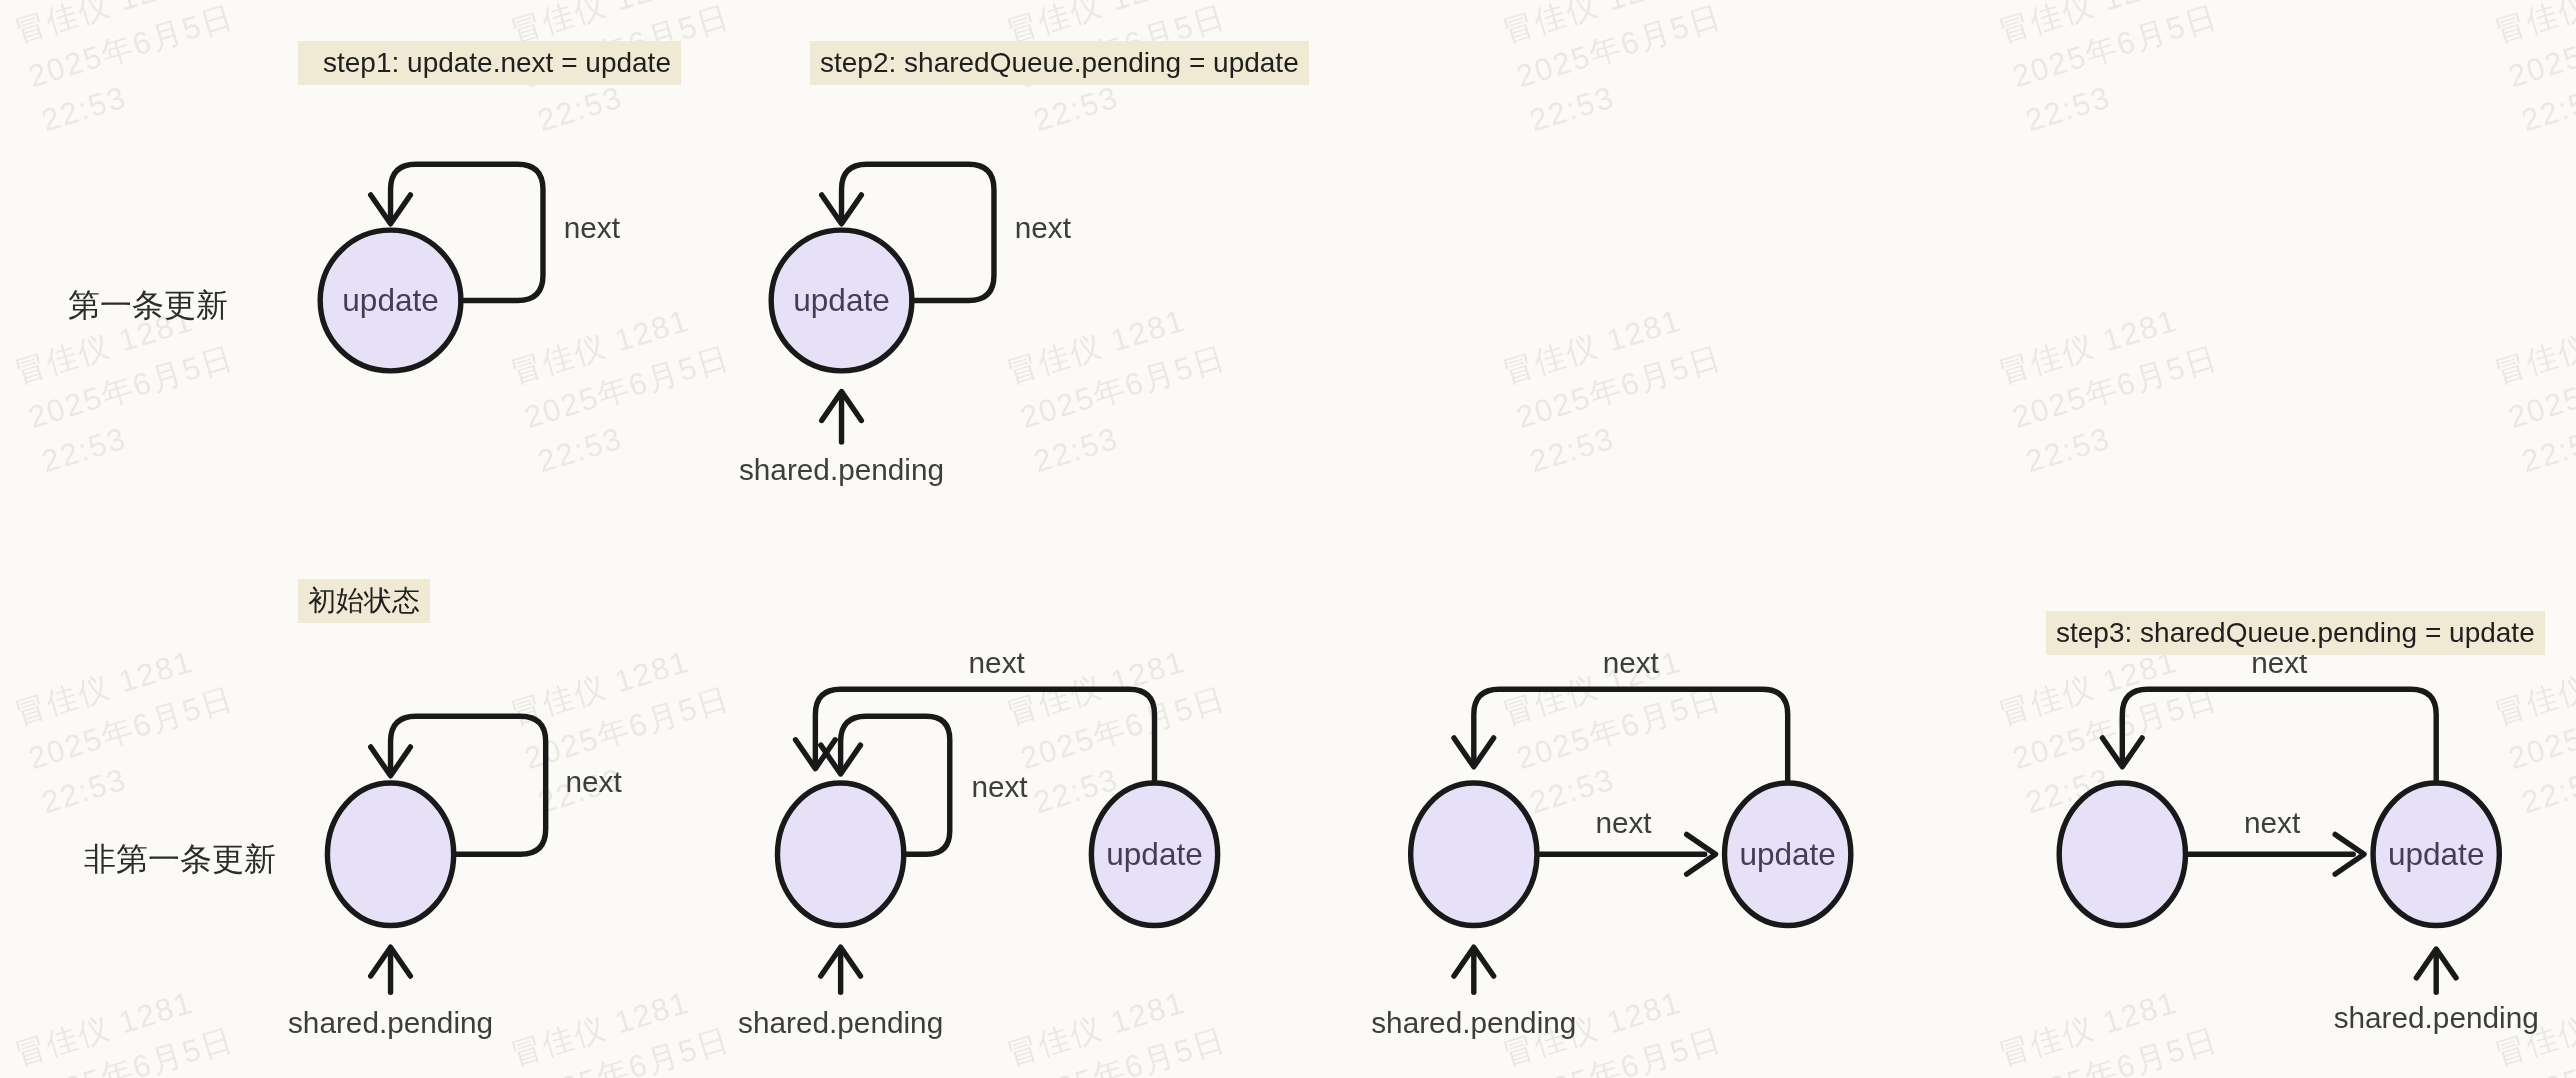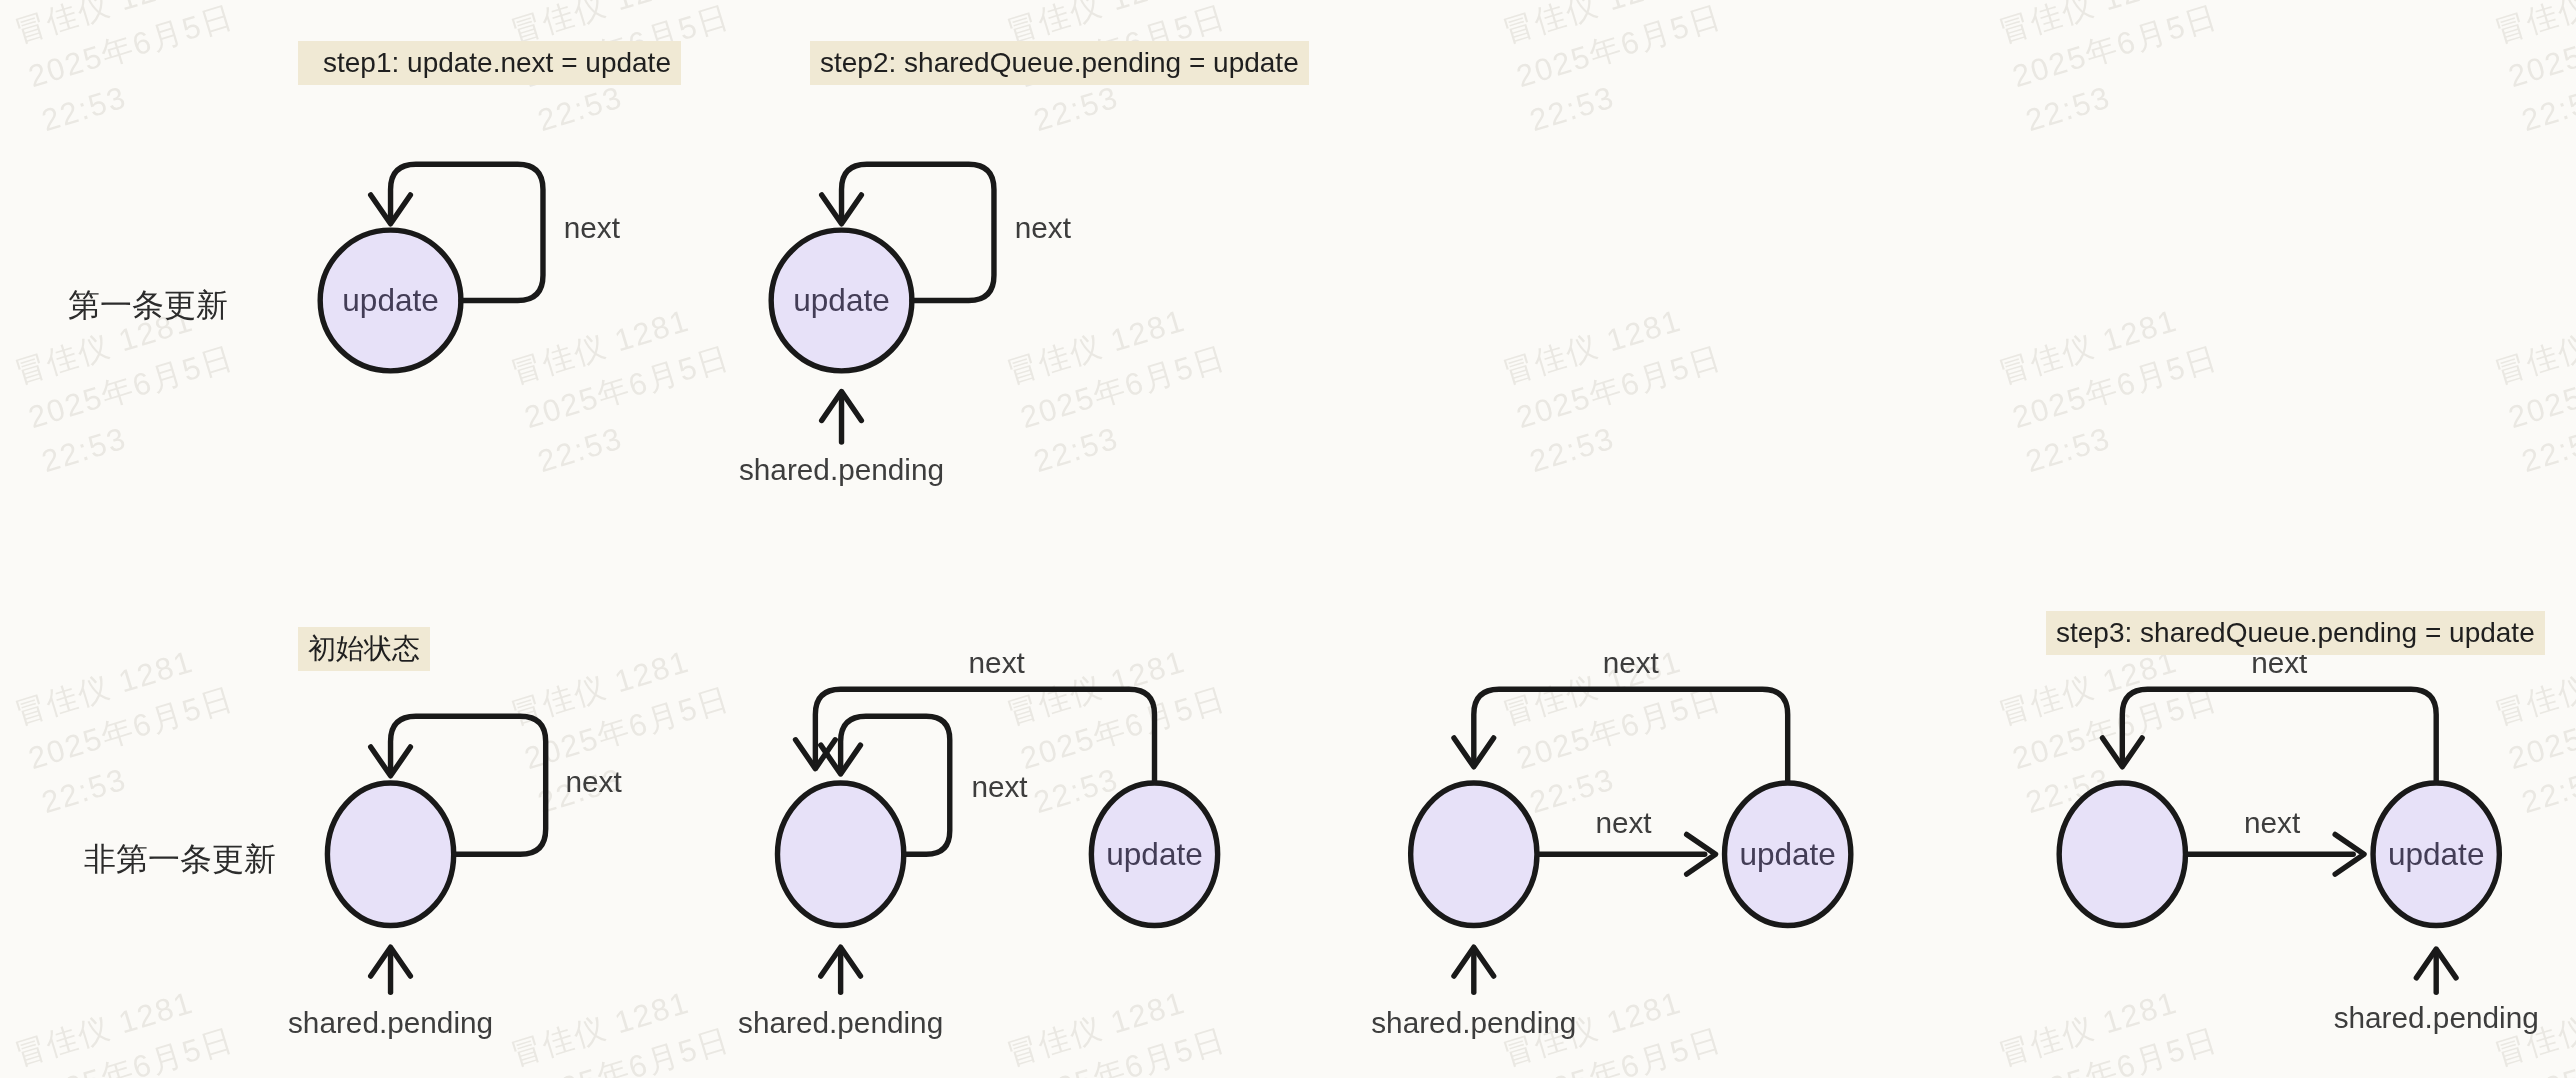--- a/index.html
+++ b/index.html
@@ -105,21 +105,21 @@
       <div class="wm" style="left: 1993px; top: 1034px;">冒佳仪 1281
 2025年6月5日
 22:53</div>
       <div class="wm" style="left: 2489px; top: 1034px;">冒佳仪 1281
 2025年6月5日
 22:53</div>
     </div>
 
   <div class="title" style="left:298px;top:41px;padding-left:25px;">step1: update.next = update</div>
   <div class="title" style="left:810px;top:41px;">step2: sharedQueue.pending = update</div>
-  <div class="title" style="left:298px;top:579px;margin-top:48px;">初始状态</div>
+  <div class="title" style="left:298px;top:579px;">初始状态</div>
   <div class="title" style="left:2046px;top:579px;margin-top:32px;">step3: sharedQueue.pending = update</div>
 
   <div class="rowlabel" style="left:44px;top:284px;">第一条更新</div>
   <div class="rowlabel" style="left:60px;top:838px;">非第一条更新</div>
 
   <svg class="layer" width="2576" height="1079" viewBox="0 0 2856 1196">
 
     <g>
       <circle class="node" cx="433" cy="333" r="78"></circle>
       <text class="node-lbl" x="433" y="345">update</text>

